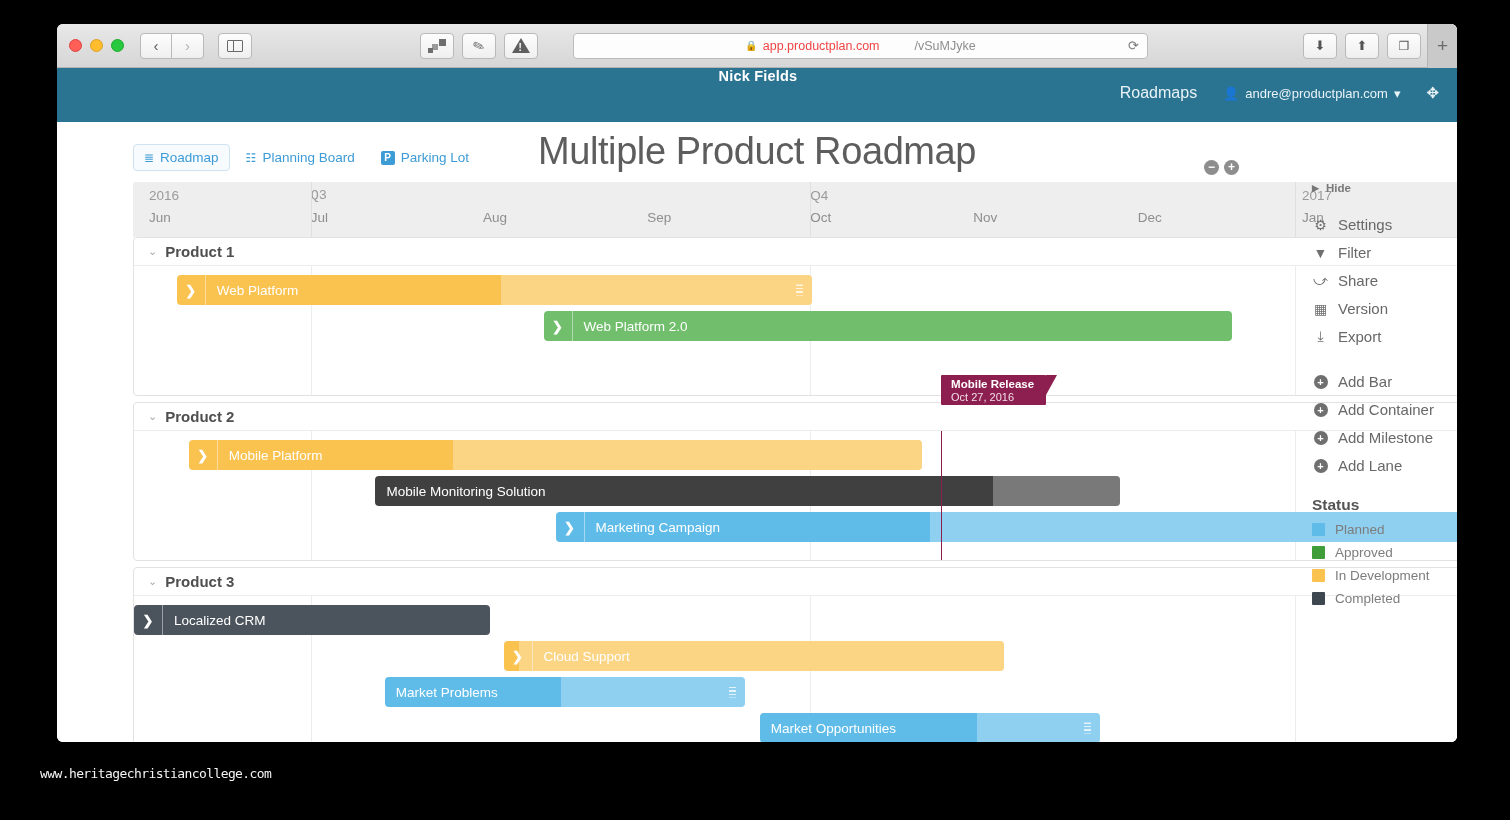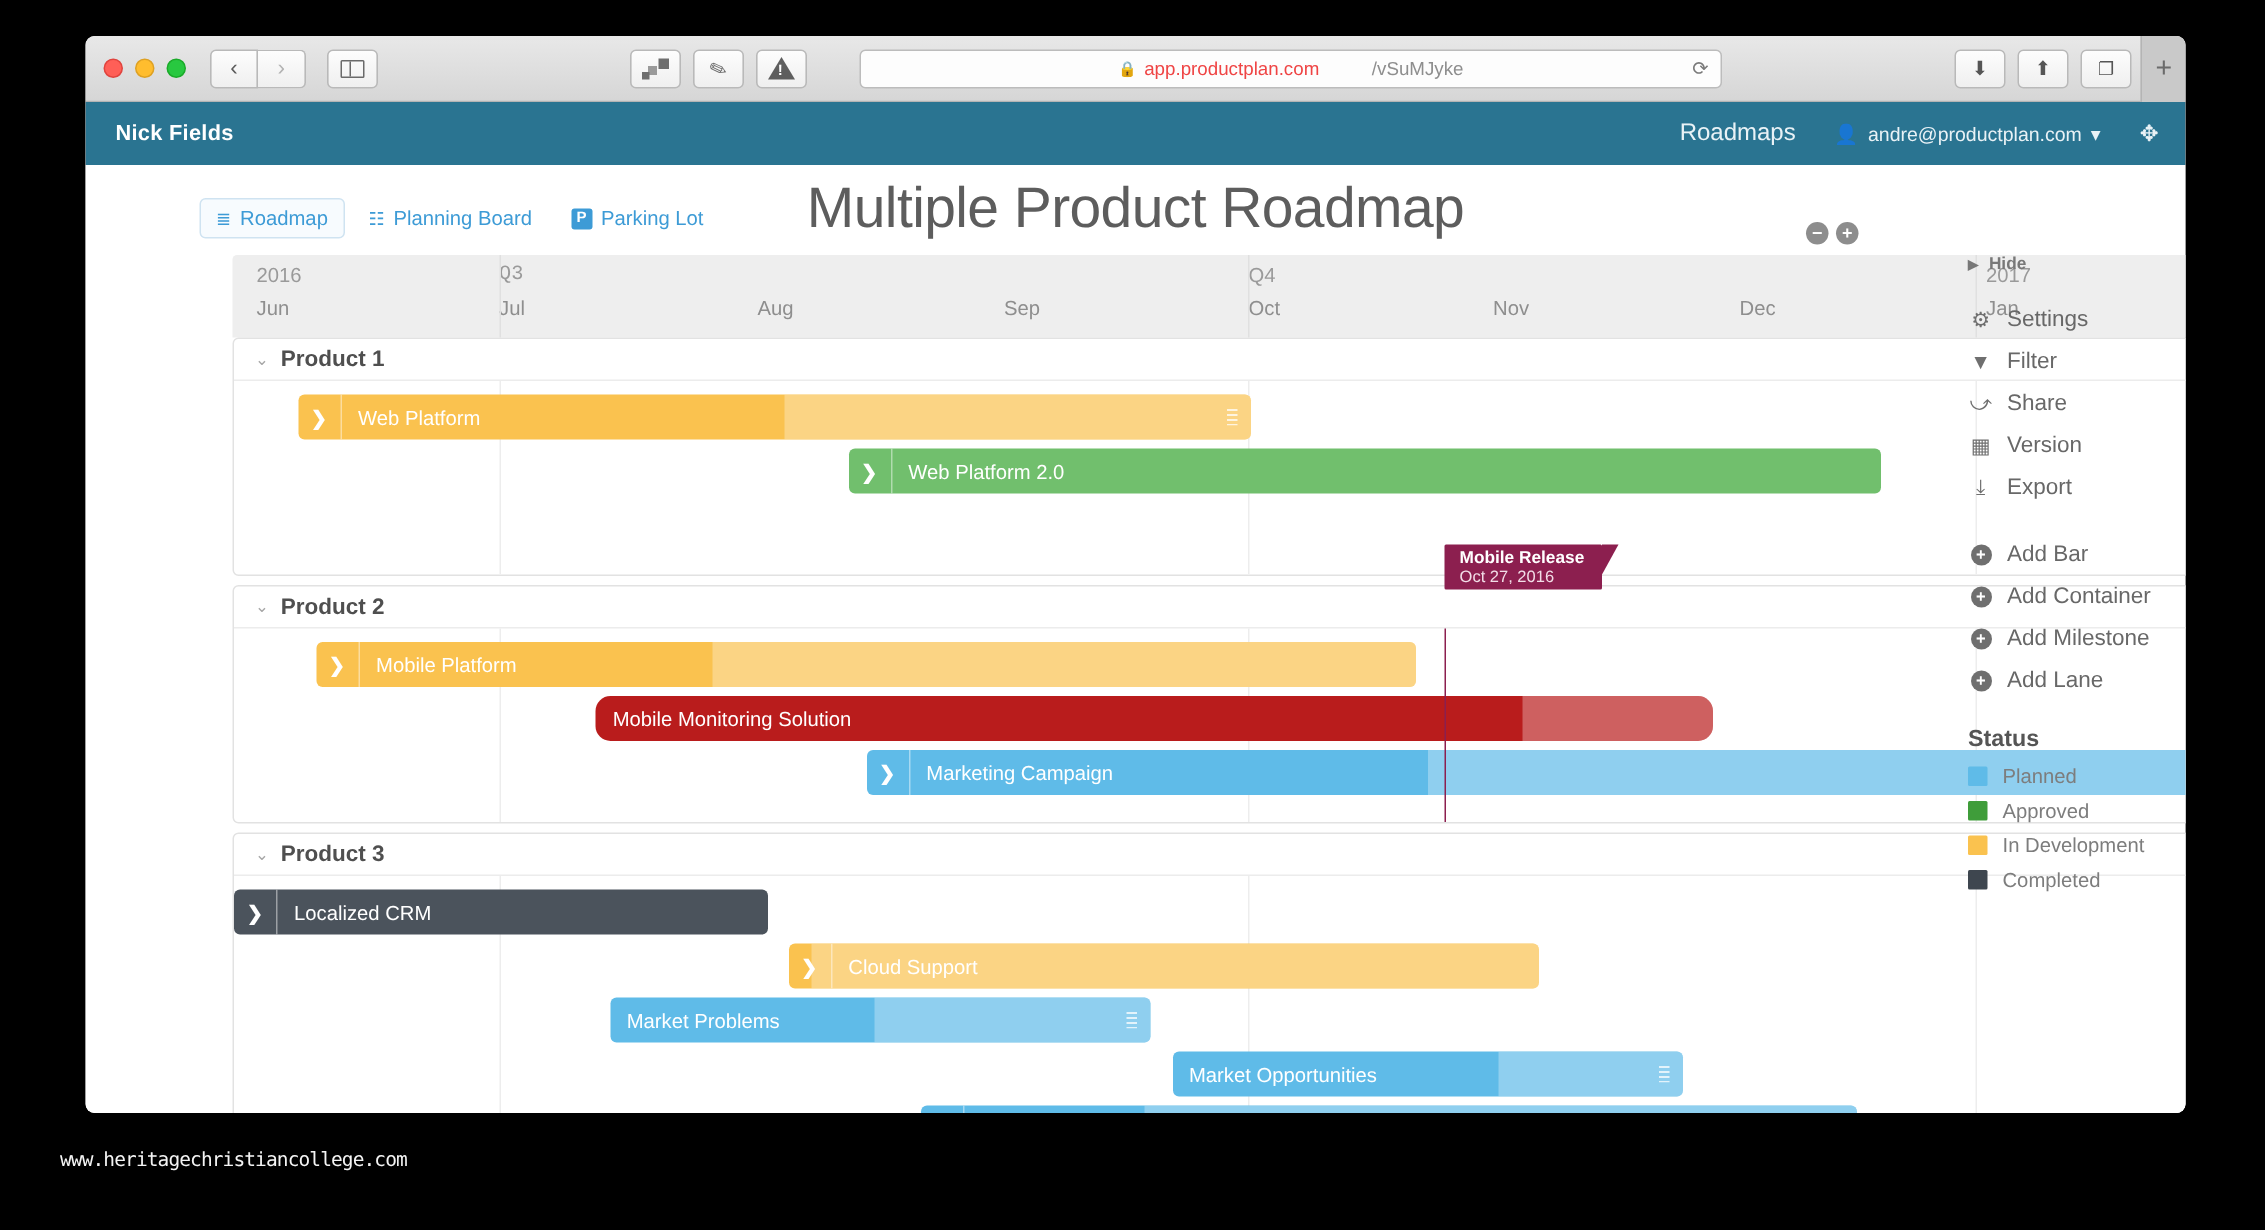--- a/index.html
+++ b/index.html
@@ -101,25 +101,26 @@
     width: 30px; height: 44px;
     background: #c9c9c9;
     display: flex; align-items: center; justify-content: center;
     color: #6b6b6b; font-size: 19px;
     position: absolute; right: 0; top: 0;
     border-left: 1px solid #b4b4b4;
   }
 
   
   .app-header {
-    height: 42px;
+    height: 54px;
     background: #2a7491;
     display: flex; align-items: center;
     padding: 0 18px 0 20px;
     color: #fff;
+    flex-direction: column;
   }
   .app-user { font-size: 14.5px; font-weight: bold; letter-spacing: .2px; }
   .app-header-right { margin-left: auto; display: flex; align-items: center; gap: 26px; }
   .hdr-link { font-size: 16px; color: #e9f2f6; }
   .hdr-acct { font-size: 13px; color: #e9f2f6; display:flex; align-items:center; gap:6px; }
   .expand-glyph { font-size: 15px; color: #e9f2f6; }
 
   
   .page {
     position: relative;
@@ -160,21 +161,21 @@
     width: 15px; height: 15px; border-radius: 50%;
     background: #8d8d8d; color: #fff;
     font-size: 12px; line-height: 14px; text-align: center;
     font-weight: bold;
   }
 
   
   .chart-wrap {
     position: absolute;
     left: 76px; top: 60px;
-    width: 1336px; height: 635px; margin-left: 22px;
+    width: 1336px; height: 635px;
   }
   .timeline {
     position: relative;
     height: 55px;
     background: #eeeeee;
     border-radius: 3px 3px 0 0;
   }
   .tl-year { position: absolute; top: 6px; font-size: 13.5px; color: #9a9a9a; }
   .tl-month { position: absolute; top: 28px; font-size: 13.5px; color: #8e8e8e; }
 
@@ -440,21 +441,21 @@
             <div class="lane-body" style="height: 129px;">
               <div class="gridline" style="left: 13.3%;"></div>
               <div class="gridline" style="left: 50.7%;"></div>
               <div class="gridline" style="left: 87%;"></div>
               <div class="bar" style="left: 4.1%; width: 55%; top: 9px; background: rgb(250, 194, 79);">
                 <div class="fill" style="left: 36%; right: 0px;"></div>
                 <span class="chev">❯</span>
                 <span class="sep"></span>
                 <span class="lbl">Mobile Platform</span>
               </div>
-              <div class="bar" style="left: 18.1%; width: 55.8%; top: 45px; background: #b91c1c; border-radius: 10px;">
+              <div class="bar" style="left: 18.1%; width: 55.8%; top: 45px; background: #404040;">
                 <div class="fill" style="left: 83%; right: 0px;"></div>
                 <span class="lbl">Mobile Monitoring Solution</span>
               </div>
               <div class="bar" style="left: 31.6%; width: 68.4%; top: 81px; background: rgb(95, 187, 232);">
                 <div class="fill" style="left: 41%; right: 0px;"></div>
                 <span class="chev">❯</span>
                 <span class="sep"></span>
                 <span class="lbl">Marketing Campaign</span>
               </div>
               <div class="ms-line" style="left: 60.5%; top: 0px; bottom: 0px;"></div>

